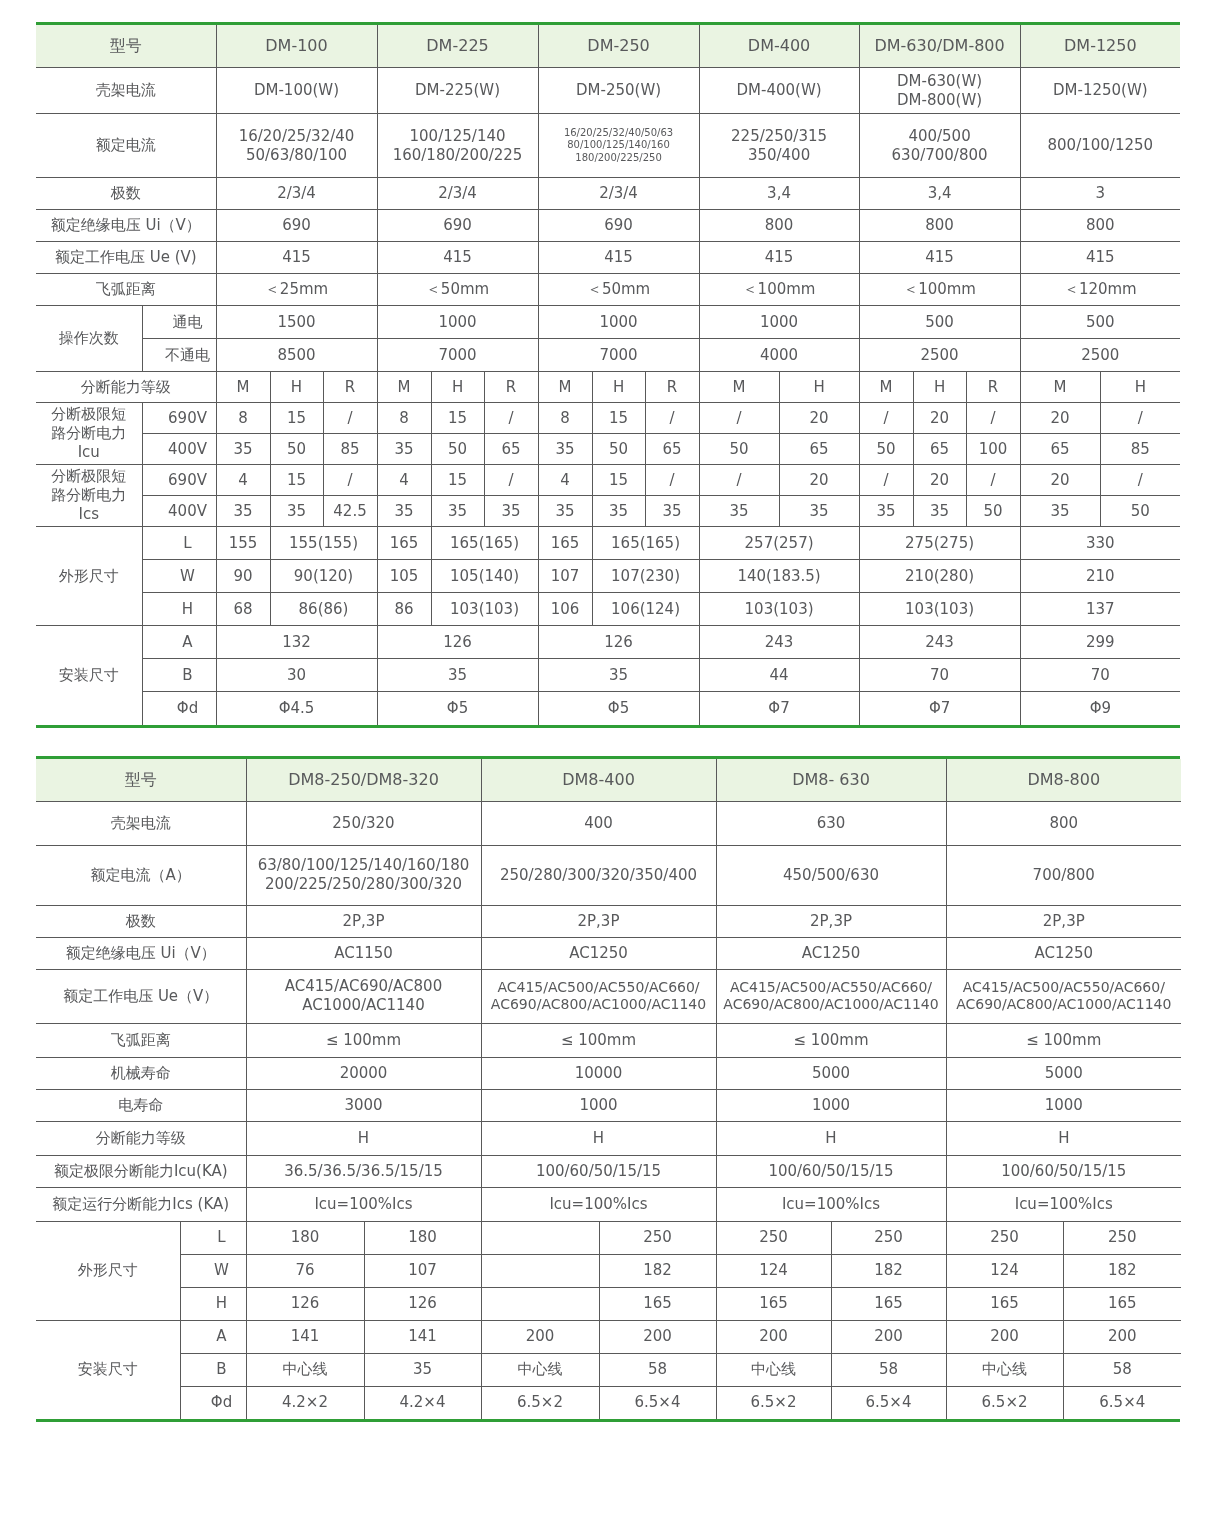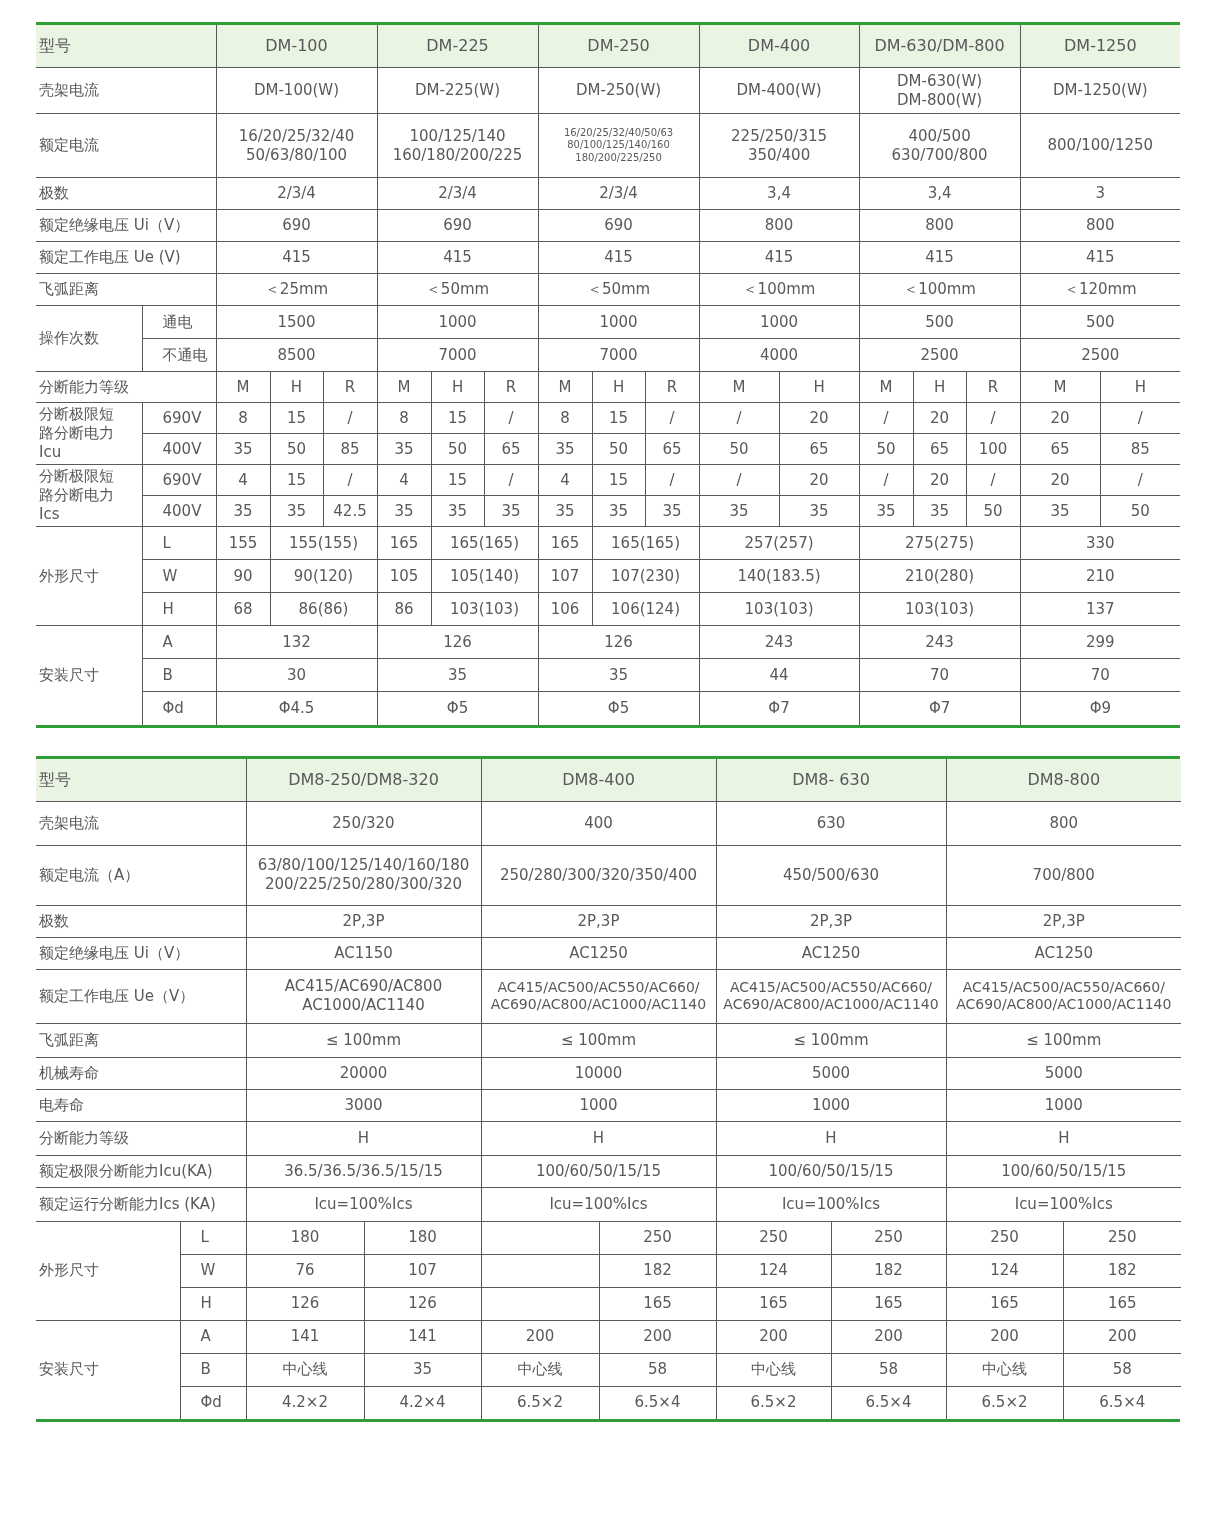--- a/index.html
+++ b/index.html
@@ -7,22 +7,22 @@
   .wrap{padding:22px 32px 30px 36px;}
   .title-row{display:flex;align-items:center;gap:14px;margin:14px 0 20px 2px;color:#3ca23a;font-size:21px;font-weight:bold;}
   .dico{width:19px;height:19px;transform:rotate(45deg);border:2px solid #a3d4a0;border-radius:5px;display:flex;align-items:center;justify-content:center;flex:none;}
   .dico .gl{transform:rotate(-45deg);color:#3ca23a;font-weight:bold;font-size:15px;line-height:1;}
   .dico .gl::before{content:"›";}
   .tblwrap{border-top:3px solid #2f9e36;border-bottom:3px solid #2f9e36;width:1144px;}
   .tblwrap.second{margin-top:28px;}
   table{border-collapse:collapse;table-layout:fixed;width:1144px;font-size:15px;border:hidden;}
   td,th{border:1px solid #595959;text-align:center;vertical-align:middle;white-space:pre-line;padding:2px 3px;font-weight:normal;line-height:1.25;overflow:hidden;}
   th{background:#eaf4e2;font-size:16px;height:38px;}
-  td.lab,th.lab{text-align:left;padding-left:3px;}
-  td.sub{text-align:left;padding-left:20px;}
+  td.lab,th.lab{text-align:center;padding-left:3px;}
+  td.sub{text-align:center;padding-left:20px;}
   tr.h31{height:31px}tr.h32{height:32px}tr.h33{height:33px}tr.h34{height:34px}
   tr.h44{height:44px}tr.h46{height:46px}tr.h54{height:54px}tr.h60{height:60px}tr.h64{height:64px}
   tr.lt td{border-top-color:#9a9a9a;}
   td.ltl{border-left-color:#bdbdbd;}
 </style>
 </head>
 <body>
 
 <div class="wrap">
 

